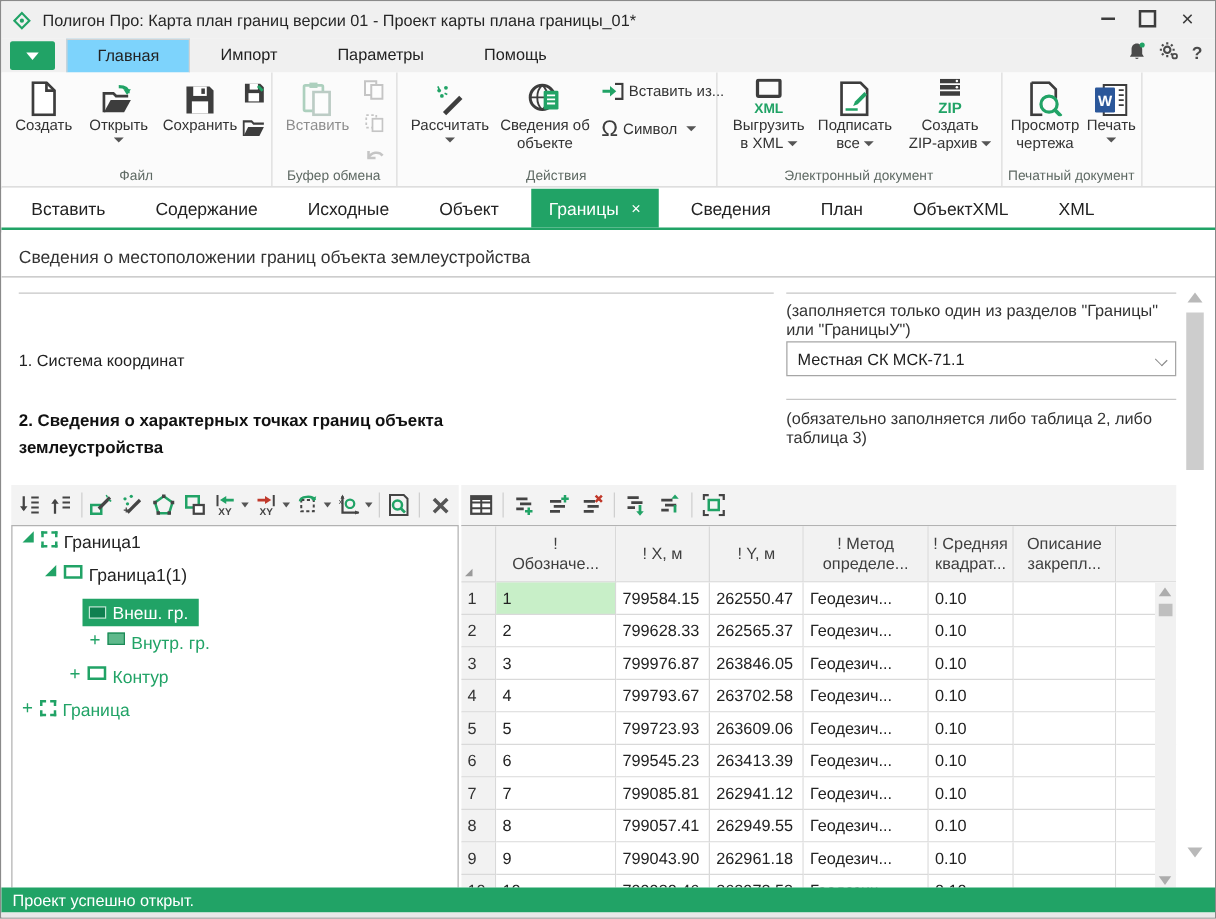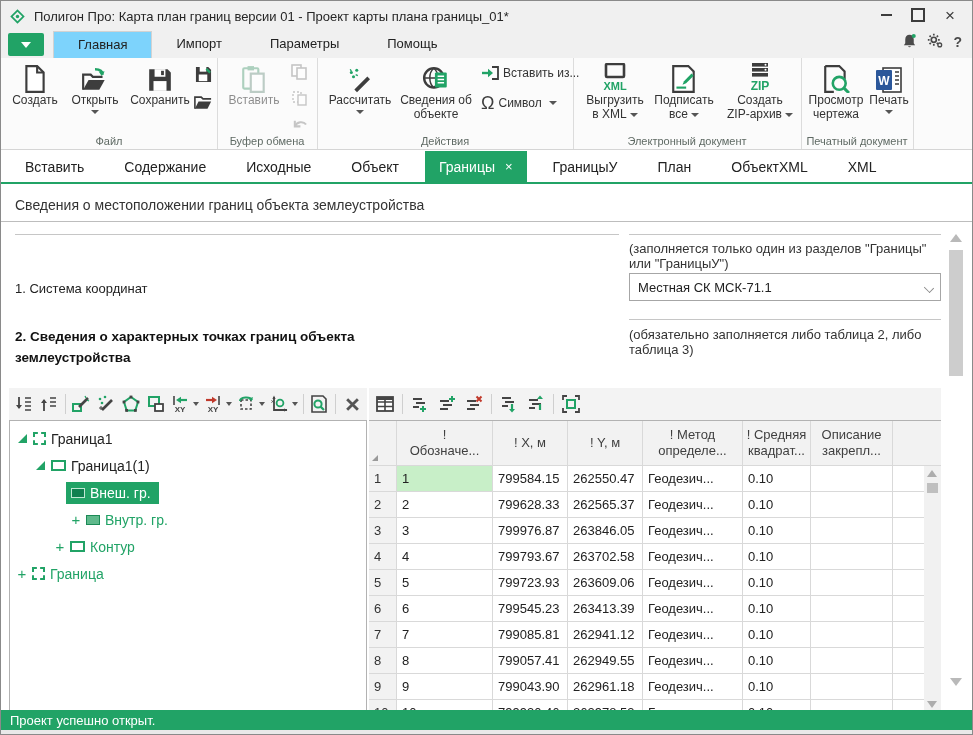--- a/index.html
+++ b/index.html
@@ -66,21 +66,21 @@
   
   .tb{position:absolute;top:202px;height:32px;background:#f3f3f3;display:flex;align-items:center;gap:3px;padding:0 4px;box-sizing:border-box;}
   .tb-left{left:8px;width:358px;}
   .tb-right{left:368px;width:572px;}
   .tbtn{width:24px;height:24px;display:flex;align-items:center;justify-content:center;}
   .tsep{width:1px;height:20px;background:#cfcfcf;margin:0 2px;}
   .tbdrop{width:0;height:0;border-left:3.5px solid transparent;border-right:3.5px solid transparent;border-top:4px solid #555;margin-left:-1px;}
 
   
   .tree{position:absolute;left:8px;top:234px;width:358px;height:292px;border:1px solid #b2b2b2;box-sizing:border-box;background:#fff;padding-top:4px;}
-  .titem{display:flex;align-items:center;height:27px;font-size:14px;color:#222;}
+  .titem{display:flex;align-items:flex-start;height:27px;font-size:14px;color:#222;}
   .texp{width:0;height:0;border-left:9px solid transparent;border-bottom:9px solid #21a366;margin-right:6px;}
   .tplus{color:#21a366;font-size:15px;width:12px;text-align:center;margin-right:4px;line-height:14px;}
   .tspacer{display:inline-block;}
   .ico-dashed{width:13px;height:13px;border:2px dashed #21a366;box-sizing:border-box;margin-right:5px;}
   .ico-osq{width:15px;height:11px;border:2px solid #21a366;box-sizing:border-box;margin-right:5px;background:#fff;}
   .ico-fsq{width:14px;height:10px;border:1px solid #1b8a56;background:#5fb98c;box-sizing:border-box;margin-right:5px;}
   .tsel{display:inline-flex;align-items:center;background:#21a366;color:#fff;padding:3px 8px 3px 5px;}
   .tsel .ico-fsq{background:#0f8050;border-color:#bfe8d4;}
   .tgreen{color:#21a366;}
 
@@ -385,21 +385,21 @@
 
   <div class="doctabs">
     <div class="dtab">Вставить</div>
     <div class="dtab">Содержание</div>
     <div class="dtab">Исходные</div>
     <div class="dtab">Объект</div>
     <div class="dtab active">
       <span>Границы</span>
       <span class="tclose">×</span>
     </div>
-    <div class="dtab">ГраницыУ</div>
+    <div class="dtab">Сведения</div>
     <div class="dtab">План</div>
     <div class="dtab">ОбъектXML</div>
     <div class="dtab">XML</div>
   </div>
 
   <div class="content">
     <div class="section-title">Сведения о местоположении границ объекта землеустройства</div>
     <div class="hr-full"></div>
     <div class="line-left"></div>
     <div class="line-right"></div>

